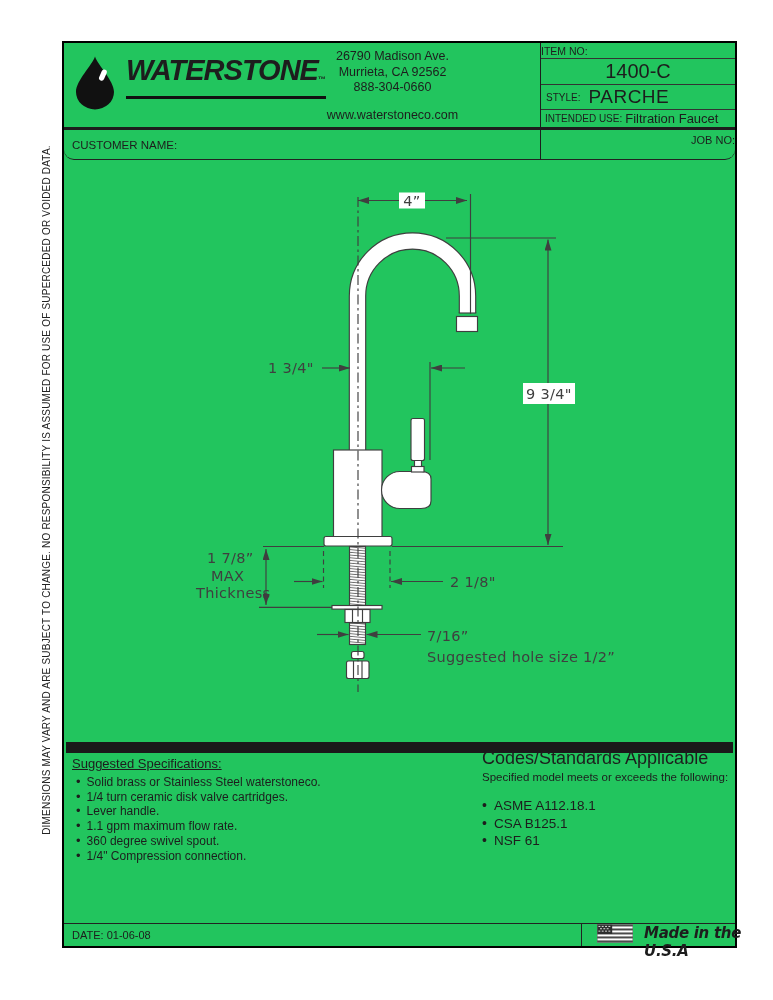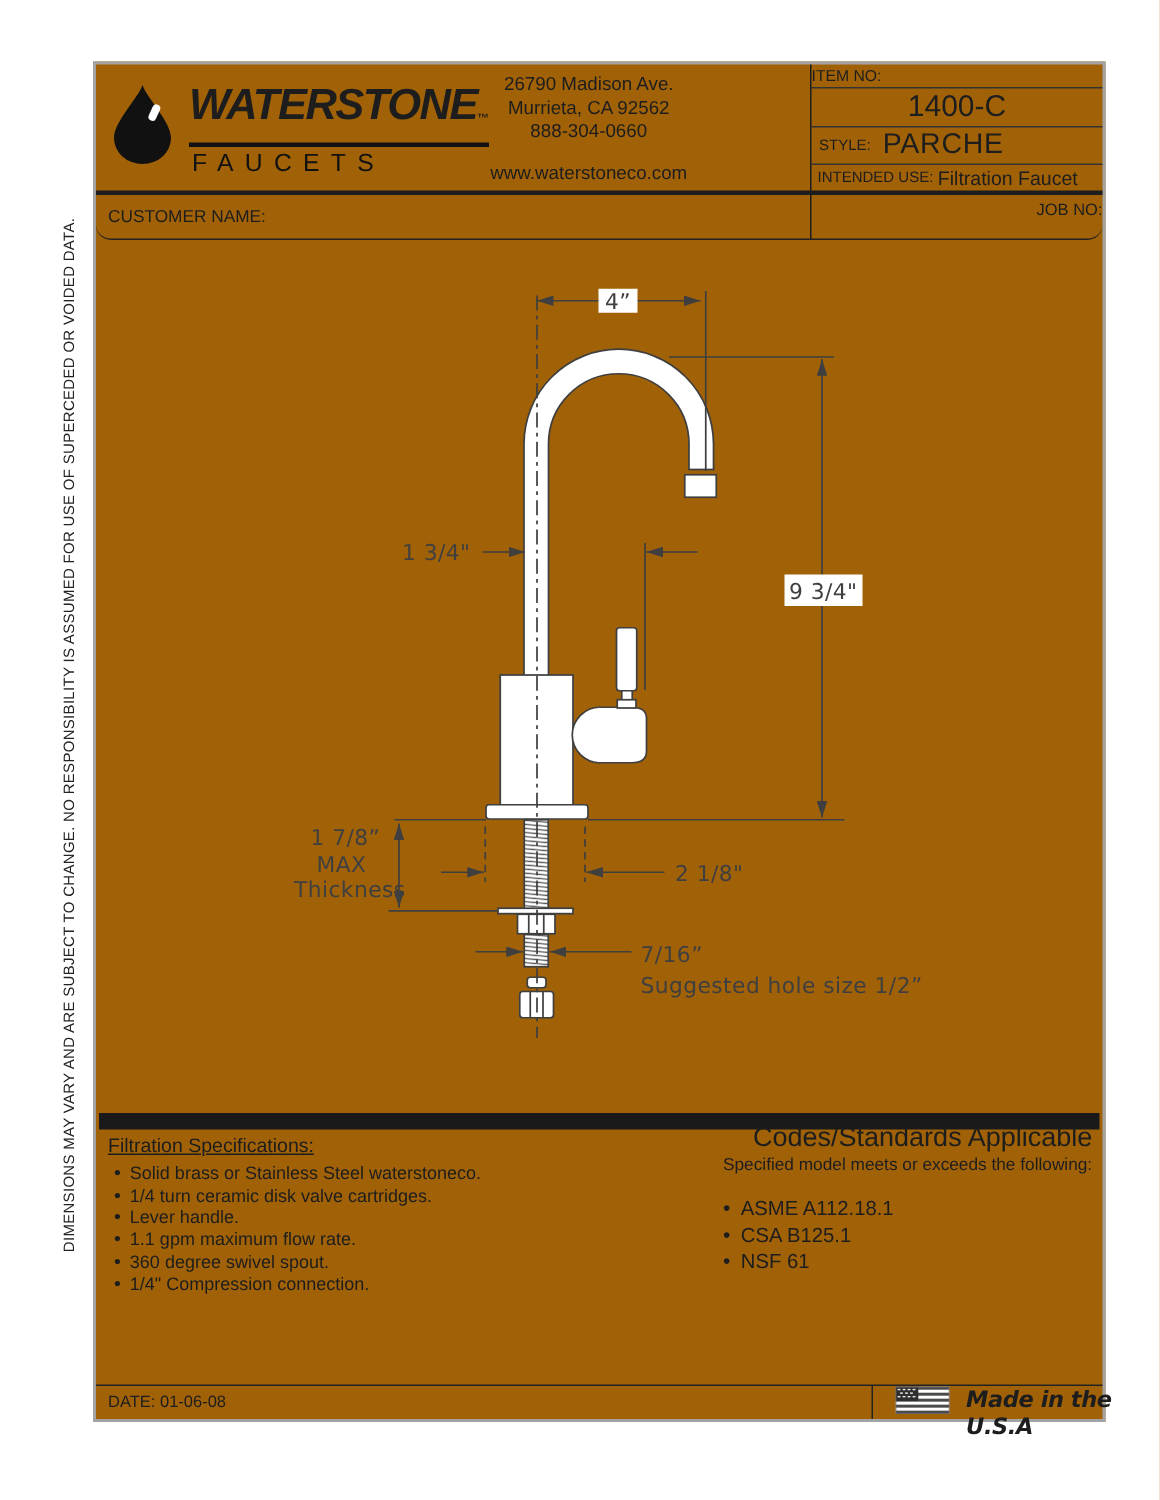--- a/index.html
+++ b/index.html
@@ -9,21 +9,21 @@
 
   
   .disclaimer {
     position:absolute; left:-302px; top:483px; width:700px; height:14px;
     transform:rotate(-90deg); transform-origin:center center;
     font-size:10px; letter-spacing:.2px; color:#222; text-align:center; white-space:nowrap;
   }
 
   
   .sheet { position:absolute; left:62px; top:41px; width:675px; height:907px;
-           border:2px solid #a3a3a3; background:#a16207; }
+           border:2px solid #000000; background:#22c55e; }
 
   
   .hdr-sep { position:absolute; left:0; top:84px; width:671px; height:2.5px; background:#1d1d1d; }
 
   .logo { position:absolute; left:12px; top:11px; width:220px; height:70px; }
   .logo-drop { position:absolute; left:0; top:2px; }
   .logo-text { position:absolute; left:50px; top:0; }
   .logo-name { font-style:italic; font-weight:900; font-size:29px; letter-spacing:-1px;
                border-bottom:3.5px solid #111; padding-bottom:0; line-height:33px; white-space:nowrap; }
   .logo-tm { font-size:8px; font-weight:700; font-style:normal; letter-spacing:0; vertical-align:-2px; }
@@ -57,21 +57,21 @@
 
   
   .black-bar { position:absolute; left:2px; top:699px; width:667px; height:10.5px; background:#1a1a1a; }
 
   .specs { position:absolute; left:8px; top:713px; width:340px; }
   .specs-title { font-size:13px; text-decoration:underline; margin-bottom:4px; }
   .spec-li { font-size:12px; line-height:14.7px; padding-left:4px; }
   .spec-li::before { content:"\2022"; font-size:13px; margin-right:6px; }
 
   .codes { position:absolute; left:418px; top:705px; width:255px; }
-  .codes-title { font-size:18px; line-height:21px;margin-left:20px; }
+  .codes-title { font-size:18px; line-height:21px; }
   .codes-sub { font-size:11.5px; margin-top:2px; }
   .codes-list { margin-top:14px; }
   .code-li { font-size:13.5px; line-height:16.5px; }
   .code-li::before { content:"\2022"; font-size:14px; margin-right:7px; }
 
   
   .footer { position:absolute; left:0; top:879.8px; width:671px; height:23.2px;
             border-top:1.2px solid #222;padding-left:48px; }
   .date-line { position:absolute; left:8px; top:0; line-height:22px; font-size:11px; }
   .made-box { position:absolute; left:469px; top:0; width:202px; height:100%;
@@ -88,21 +88,20 @@
 
   <div class="sheet">
 
     <div class="logo">
       <svg class="logo-drop" width="38" height="54" viewBox="0 0 36 50">
         <path d="M18 0 C 20.5 8 36 23 36 33.5 A 18 16.5 0 0 1 0 33.5 C 0 23 15.5 8 18 0 Z" fill="#111"></path>
         <rect x="23" y="12" width="5" height="11" rx="2.5" transform="rotate(24 25.5 17.5)" fill="#fff"></rect>
       </svg>
       <div class="logo-text">
         <div class="logo-name"><span>WATERSTONE</span><span class="logo-tm">™</span></div>
-        <div class="logo-sub">FAUCETS</div>
       </div>
     </div>
 
     <div class="address">
       <div>26790 Madison Ave.</div>
       <div>Murrieta, CA 92562</div>
       <div>888-304-0660</div>
       <div class="website">www.waterstoneco.com</div>
     </div>
 
@@ -217,21 +216,21 @@
       <text x="211" y="581">MAX</text>
       <text x="196" y="598">Thickness</text>
       <text x="450" y="587">2 1/8"</text>
       <text x="427" y="641">7/16”</text>
       <text x="427" y="662" font-size="14">Suggested hole size 1/2”</text>
     </svg>
 
     <div class="black-bar"></div>
 
     <div class="specs">
-      <div class="specs-title">Filtration Specifications:</div>
+      <div class="specs-title">Suggested Specifications:</div>
       <div class="spec-li"><span>Solid brass or Stainless Steel waterstoneco.</span></div>
       <div class="spec-li"><span>1/4 turn ceramic disk valve cartridges.</span></div>
       <div class="spec-li"><span>Lever handle.</span></div>
       <div class="spec-li"><span>1.1 gpm maximum flow rate.</span></div>
       <div class="spec-li"><span>360 degree swivel spout.</span></div>
       <div class="spec-li"><span>1/4" Compression connection.</span></div>
     </div>
 
     <div class="codes">
       <div class="codes-title">Codes/Standards Applicable</div>

